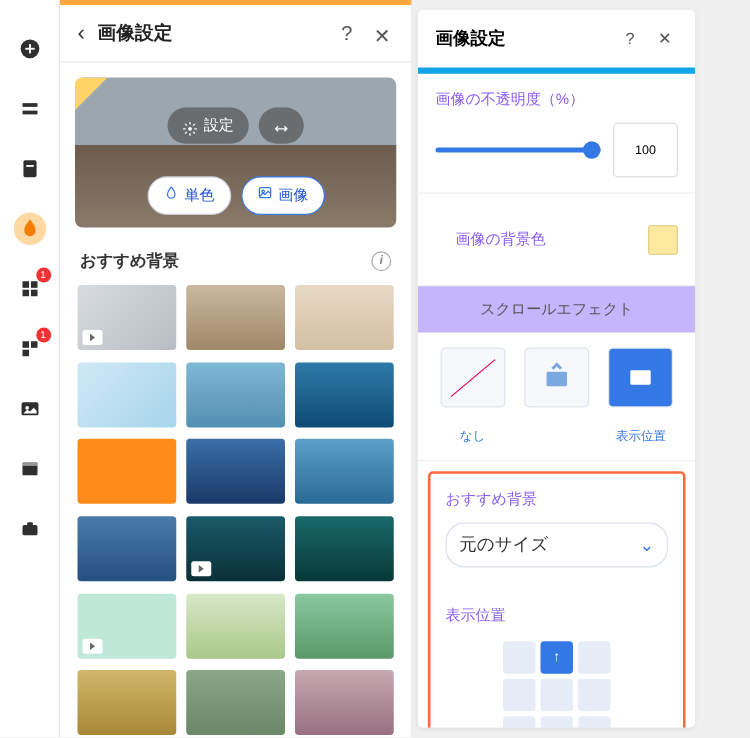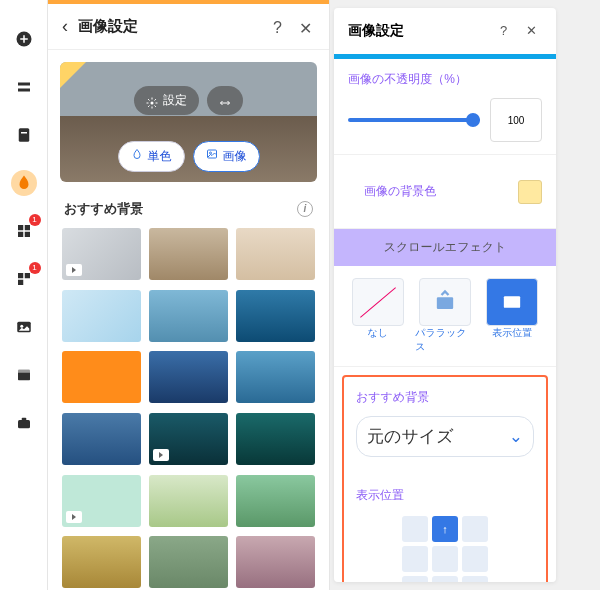--- a/index.html
+++ b/index.html
@@ -53,28 +53,28 @@
 .section{padding:12px 14px;border-bottom:1px solid #f0f0f0}
 .lbl{color:#8b5cf6;font-size:12px;margin-bottom:10px}
 .opacity-row{display:flex;align-items:center;gap:10px}
 .slider{flex:1;height:4px;background:#3478e5;border-radius:2px;position:relative}
 .slider .knob{position:absolute;right:0;top:-5px;width:14px;height:14px;background:#3478e5;border-radius:50%}
 .val-input{width:52px;height:44px;border:1px solid #ddd;border-radius:4px;text-align:center;font-size:10px}
 .colorrow{display:flex;align-items:center}
 .swatch{width:24px;height:24px;background:#ffe9a0;border:1px solid #e5cf8a;border-radius:3px;margin-left:auto;cursor:pointer}
 .subhead{background:#c4b5fd;padding:10px;text-align:center;font-size:12px;color:#555}
 .fx-row{display:flex;gap:8px;padding:12px 14px;border-bottom:1px solid #f0f0f0}
-.fx{flex:1;display:flex;flex-direction:column;align-items:center;gap:0;cursor:pointer}
+.fx{flex:1;display:flex;flex-direction:column;align-items:center;gap:16px;cursor:pointer}
 .fx-box{width:52px;height:48px;border:1px solid #e0e5ec;border-radius:4px;display:flex;align-items:center;justify-content:center;background:#f6f8fb}
 .fx.sel .fx-box{background:#3478e5}
 .fx-lbl{font-size:10px;color:#3478e5}
 .fx-none .fx-box::after{content:"";width:46px;height:1px;background:#e06;position:absolute;transform:rotate(-40deg)}
 .fx-none .fx-box{position:relative}
 .redbox{margin:8px;border:2px solid #ff6a3d;border-radius:4px;padding:12px}
-.select{border:1px solid #dbe2ec;border-radius:15px;padding:8px 10px;display:flex;align-items:center;cursor:pointer;margin-top:4px;font-size:17px;color:#333}
+.select{border:1px solid #dbe2ec;border-radius:15px;padding:8px 10px;display:flex;align-items:center;cursor:pointer;margin-top:4px;font-size:14px;color:#333}
 .select .chev{margin-left:auto;color:#3478e5}
 .posgrid{display:grid;grid-template-columns:repeat(3,26px);grid-template-rows:repeat(3,26px);gap:4px;justify-content:center;margin-top:12px}
 .pcell{background:#e6edf7;border-radius:3px;cursor:pointer}
 .pcell.sel{background:#3478e5;display:flex;align-items:center;justify-content:center}
 .pcell.sel::after{content:"↑";color:#fff;font-size:11px}
 </style>
 </head>
 <body>
 
 <div class="toolbar">
@@ -238,21 +238,20 @@
         <div class="fx-box"></div>
         <span class="fx-lbl">なし</span>
       </div>
     <div class="fx">
         <div class="fx-box">
           <svg width="28" height="28" viewBox="0 0 24 24" fill="#7aa8e0">
             <rect x="5" y="8" width="14" height="10" rx="1"></rect>
             <path d="M9 6l3-3 3 3" stroke="#7aa8e0" stroke-width="2" fill="none"></path>
           </svg>
         </div>
-        <span class="fx-lbl">パララックス</span>
       </div>
     <div class="fx sel">
         <div class="fx-box">
           <svg width="28" height="28" viewBox="0 0 24 24" fill="#fff">
             <rect x="5" y="7" width="14" height="10" rx="1"></rect>
             <rect x="8" y="10" width="8" height="2"></rect>
             <rect x="8" y="13" width="5" height="2"></rect>
           </svg>
         </div>
         <span class="fx-lbl">表示位置</span>

